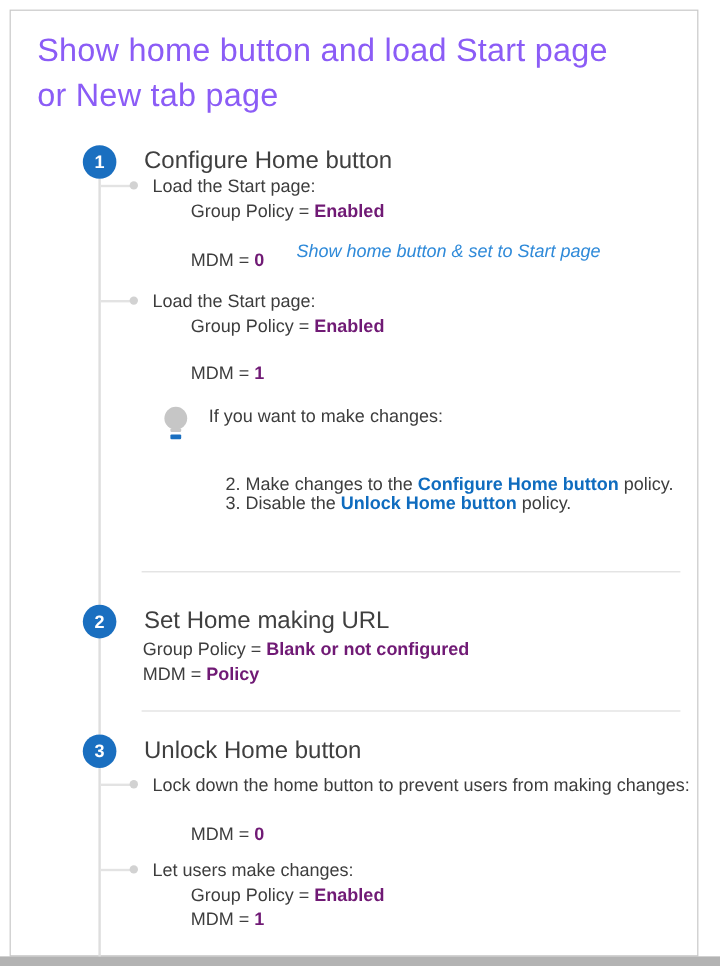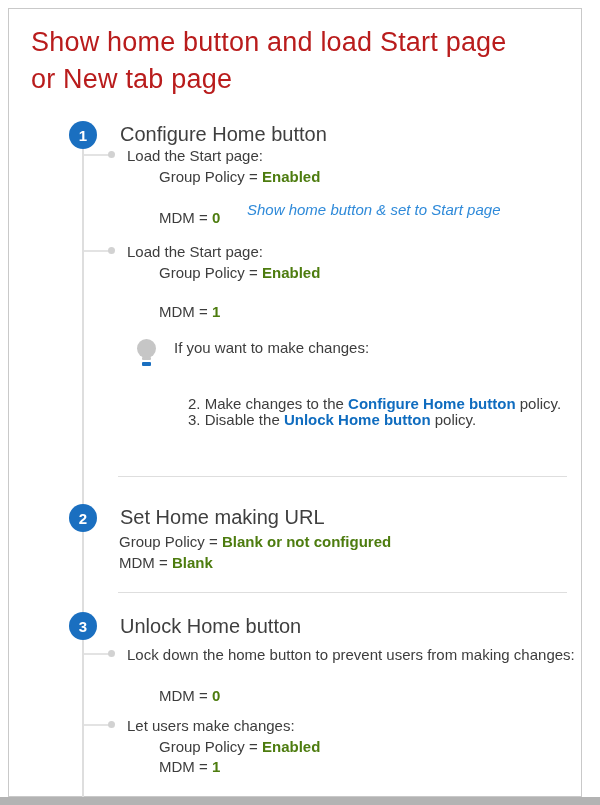--- a/index.html
+++ b/index.html
@@ -9,38 +9,38 @@
   }
   .card{
     position:absolute;left:8px;top:8px;width:574px;height:789px;
     background:#ffffff;border:1px solid #c9c9c9;box-sizing:border-box;
   }
   .bottom-band{
     position:absolute;left:0;top:797px;width:600px;height:8px;background:#b3b3b3;
   }
   .page-title{
     position:absolute;left:31px;top:24px;width:530px;
-    font-size:27px;font-weight:300;color:#b91c1c;line-height:37px;letter-spacing:0.2px;
+    font-size:27px;font-weight:300;color:#8b5cf6;line-height:37px;letter-spacing:0.2px;
   }
   .circle{
     position:absolute;width:28px;height:28px;border-radius:50%;
     background:#1a6fc0;color:#ffffff;font-size:15px;font-weight:bold;
     display:flex;align-items:center;justify-content:center;
   }
   .vline{position:absolute;left:82px;width:2px;background:#dedede;}
   .stub{position:absolute;left:84px;width:25px;height:2px;background:#e3e3e3;}
   .dot{position:absolute;left:108px;width:7px;height:7px;border-radius:50%;background:#d2d2d2;}
   .sep{position:absolute;left:118px;width:449px;height:1px;background:#dedede;}
   .step-heading{
     position:absolute;font-size:20px;color:#3f3f3f;white-space:nowrap;
   }
   .body-line{
     position:absolute;font-size:15px;color:#3d3d3d;white-space:nowrap;text-align:center;
   }
-  .val{font-weight:bold;color:#4d7c0f;}
+  .val{font-weight:bold;color:#701a75;}
   .link{font-weight:bold;color:#0f6cbf;}
   .note{font-style:italic;color:#2f8ad9;margin-top:12px;}
   .bulb-circle{
     position:absolute;left:137px;top:339px;width:19px;height:19px;border-radius:50%;
     background:#c6c6c6;
   }
   .bulb-neck{
     position:absolute;left:142px;top:357px;width:9px;height:3px;background:#c6c6c6;border-radius:1px;
   }
   .bulb-base{
@@ -95,21 +95,21 @@
 
   <div class="body-line" style="left:174px;top:339px;">If you want to make changes:</div>
   <div class="body-line" style="left:188px;top:395px;"><span>2. Make changes to the </span><span class="link">Configure Home button</span><span> policy.</span></div>
   <div class="body-line" style="left:188px;top:411px;"><span>3. Disable the </span><span class="link">Unlock Home button</span><span> policy.</span></div>
 
   <div class="circle" style="left:69px;top:504px;">
     <span>2</span>
   </div>
   <div class="step-heading" style="left:120px;top:506px;">Set Home making URL</div>
   <div class="body-line" style="left:119px;top:533px;"><span>Group Policy = </span><span class="val">Blank or not configured</span></div>
-  <div class="body-line" style="left:119px;top:554px;"><span>MDM = </span><span class="val">Blank</span></div>
+  <div class="body-line" style="left:119px;top:554px;"><span>MDM = </span><span class="val">Policy</span></div>
 
   <div class="circle" style="left:69px;top:612px;">
     <span>3</span>
   </div>
   <div class="step-heading" style="left:120px;top:615px;">Unlock Home button</div>
 
   <div class="body-line" style="left:127px;top:646px;">Lock down the home button to prevent users from making changes:</div>
   <div class="body-line" style="left:159px;top:687px;"><span>MDM = </span><span class="val">0</span></div>
 
   <div class="body-line" style="left:127px;top:717px;">Let users make changes:</div>

